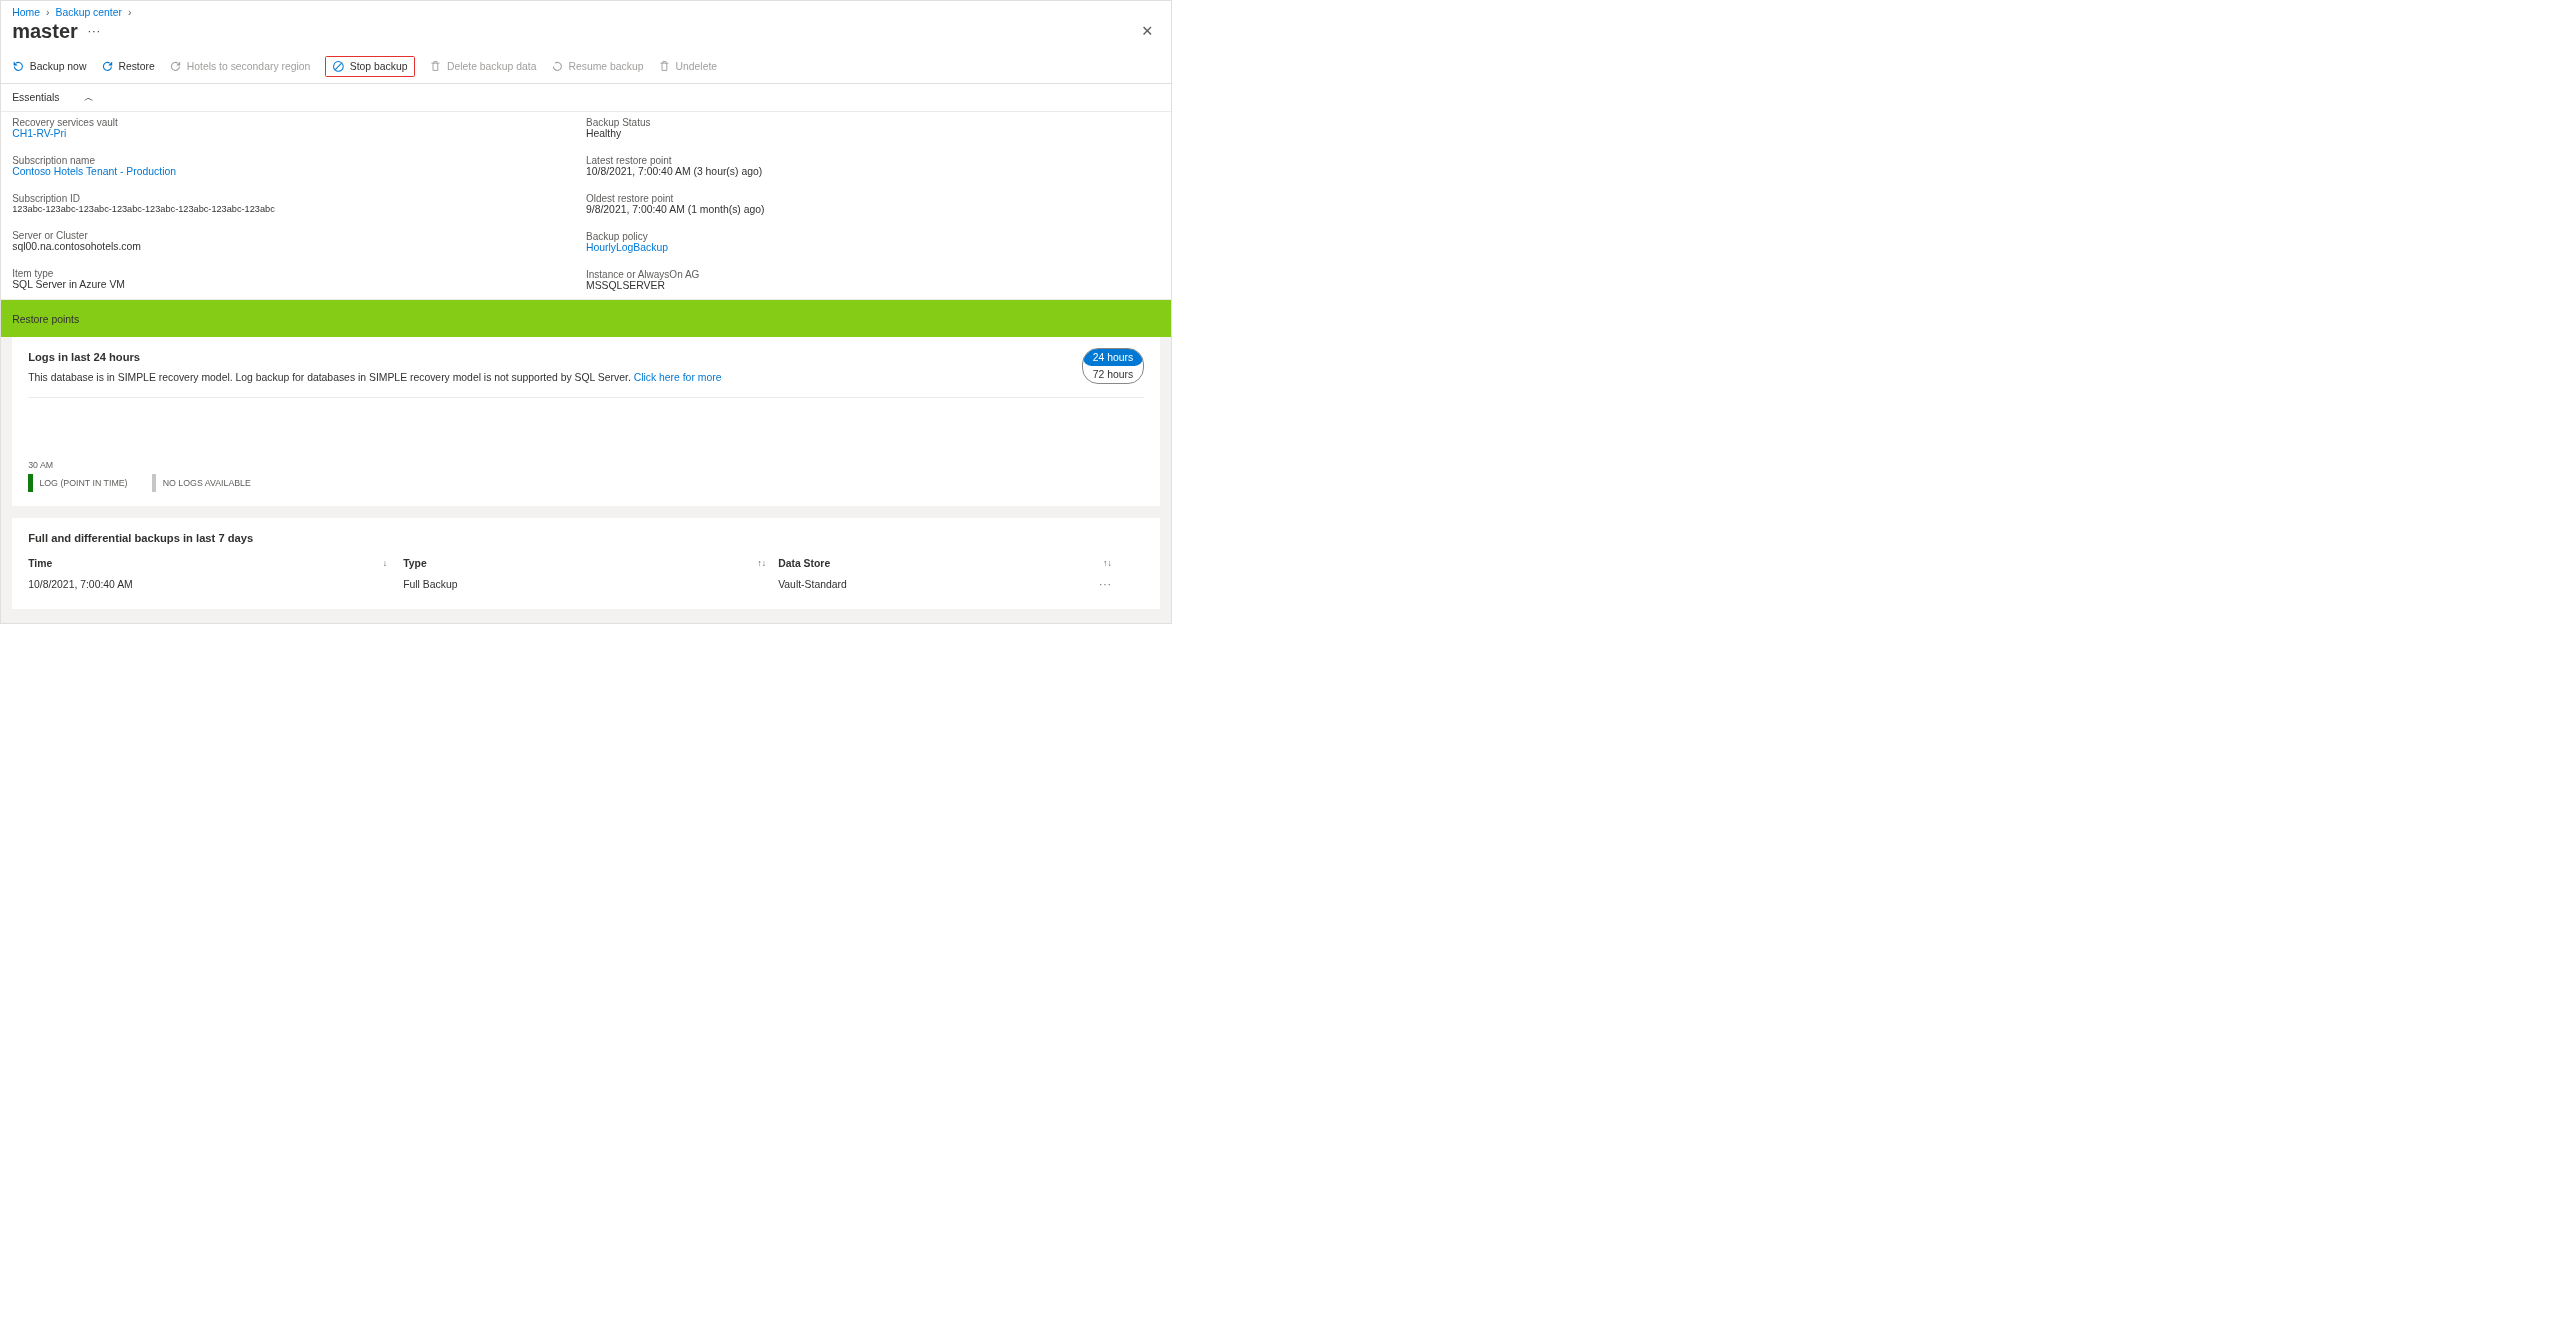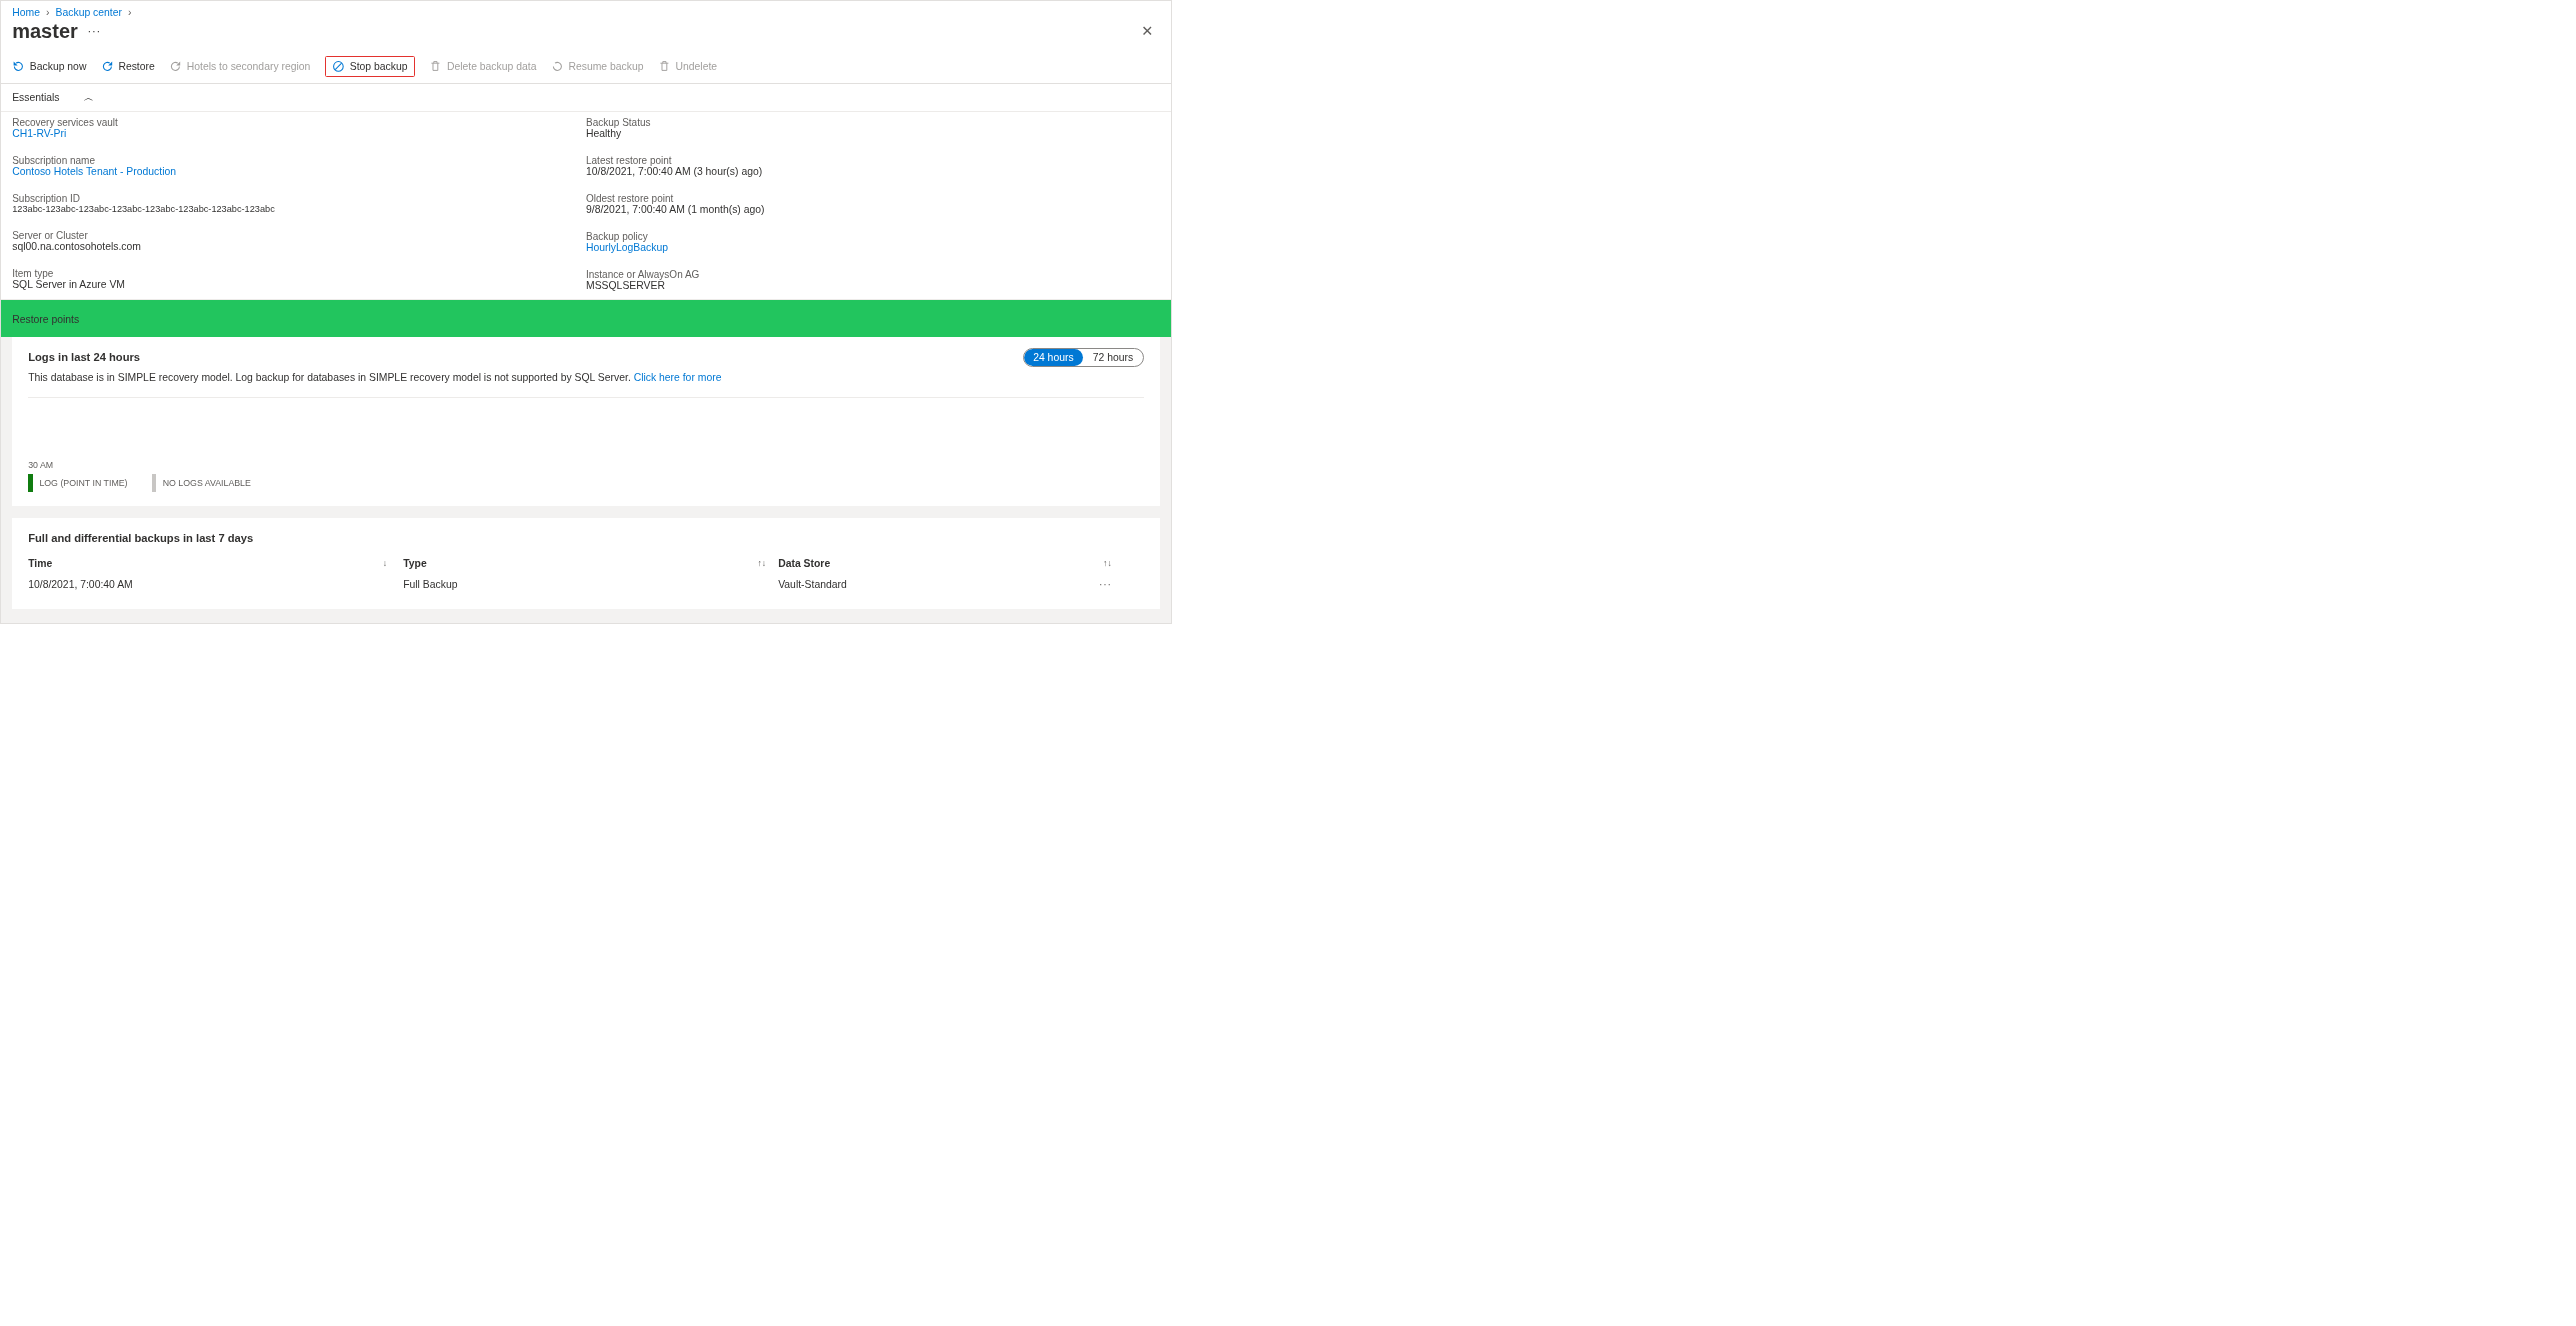--- a/index.html
+++ b/index.html
@@ -23,29 +23,29 @@
   .tb-highlight { border: 1.6px solid #e3322e; padding: 3.2px 6.4px; border-radius: 1.6px; }
   
   .essentials-toggle { padding: 6.4px 11.2px; font-size: 10.4px; border-bottom: 0.8px solid #edebe9; cursor: pointer; display:flex; align-items:center; gap:24px;}
   
   .essentials { display: flex; padding: 4.8px 11.2px 8px; border-bottom: 0.8px solid #edebe9; }
   .ess-col { flex: 1; display: flex; flex-direction: column; gap: 16px; }
   .ess-label { color: #605e5c; font-size: 10px; }
   .ess-val { font-size: 10.4px; }
   .ess-mono { font-size: 9.2px; }
   
-  .section-title { background: #22c55e; padding: 14.4px 11.2px 11.2px; font-size: 10.4px; color:#323130;}
+  .section-title { background: #84cc16; padding: 14.4px 11.2px 11.2px; font-size: 10.4px; color:#323130;}
   
   .card { background: #fff; margin: 0 11.2px 11.2px; padding: 14.4px 16px; position: relative; }
   .gray-wrap { background:#f3f2f1; padding: 0 0 9.6px; }
   .card h3 { font-size: 11.2px; font-weight: 600; margin-bottom: 8px; }
   .card .desc { font-size: 10.4px; line-height: 1.4; }
   .hr { border-top: 0.8px solid #edebe9; margin: 11.2px 0 0; }
   
-  .toggle-pill { position: absolute; top: 11.2px; right: 16px; border: 0.8px solid #8a8886; border-radius: 16px; display: flex; overflow: hidden; font-size: 10.4px; }
+  .toggle-pill { position: absolute; top: 11.2px; right: 16px; border: 0.8px solid #8a8886; border-radius: 16px; display: flex; overflow: hidden; font-size: 10.4px; flex-direction: column; }
   .pill-opt { padding: 3.2px 9.6px; cursor: pointer; }
   .pill-opt.active { background: #0078d4; color: #fff; border-radius: 16px; }
   
   .timeline-area { height: 72px; position:relative; }
   .timeline-tick { position:absolute; bottom:0; left:0; font-size:8.8px; color:#605e5c; }
   
   .legend { display: flex; gap: 24px; margin-top: 4.8px; }
   .legend-item { display: flex; align-items: center; gap: 6.4px; font-size: 8.8px; color:#605e5c;}
   .swatch { width: 4.8px; height: 17.6px; }
   .swatch.green { background: #107c10; }

